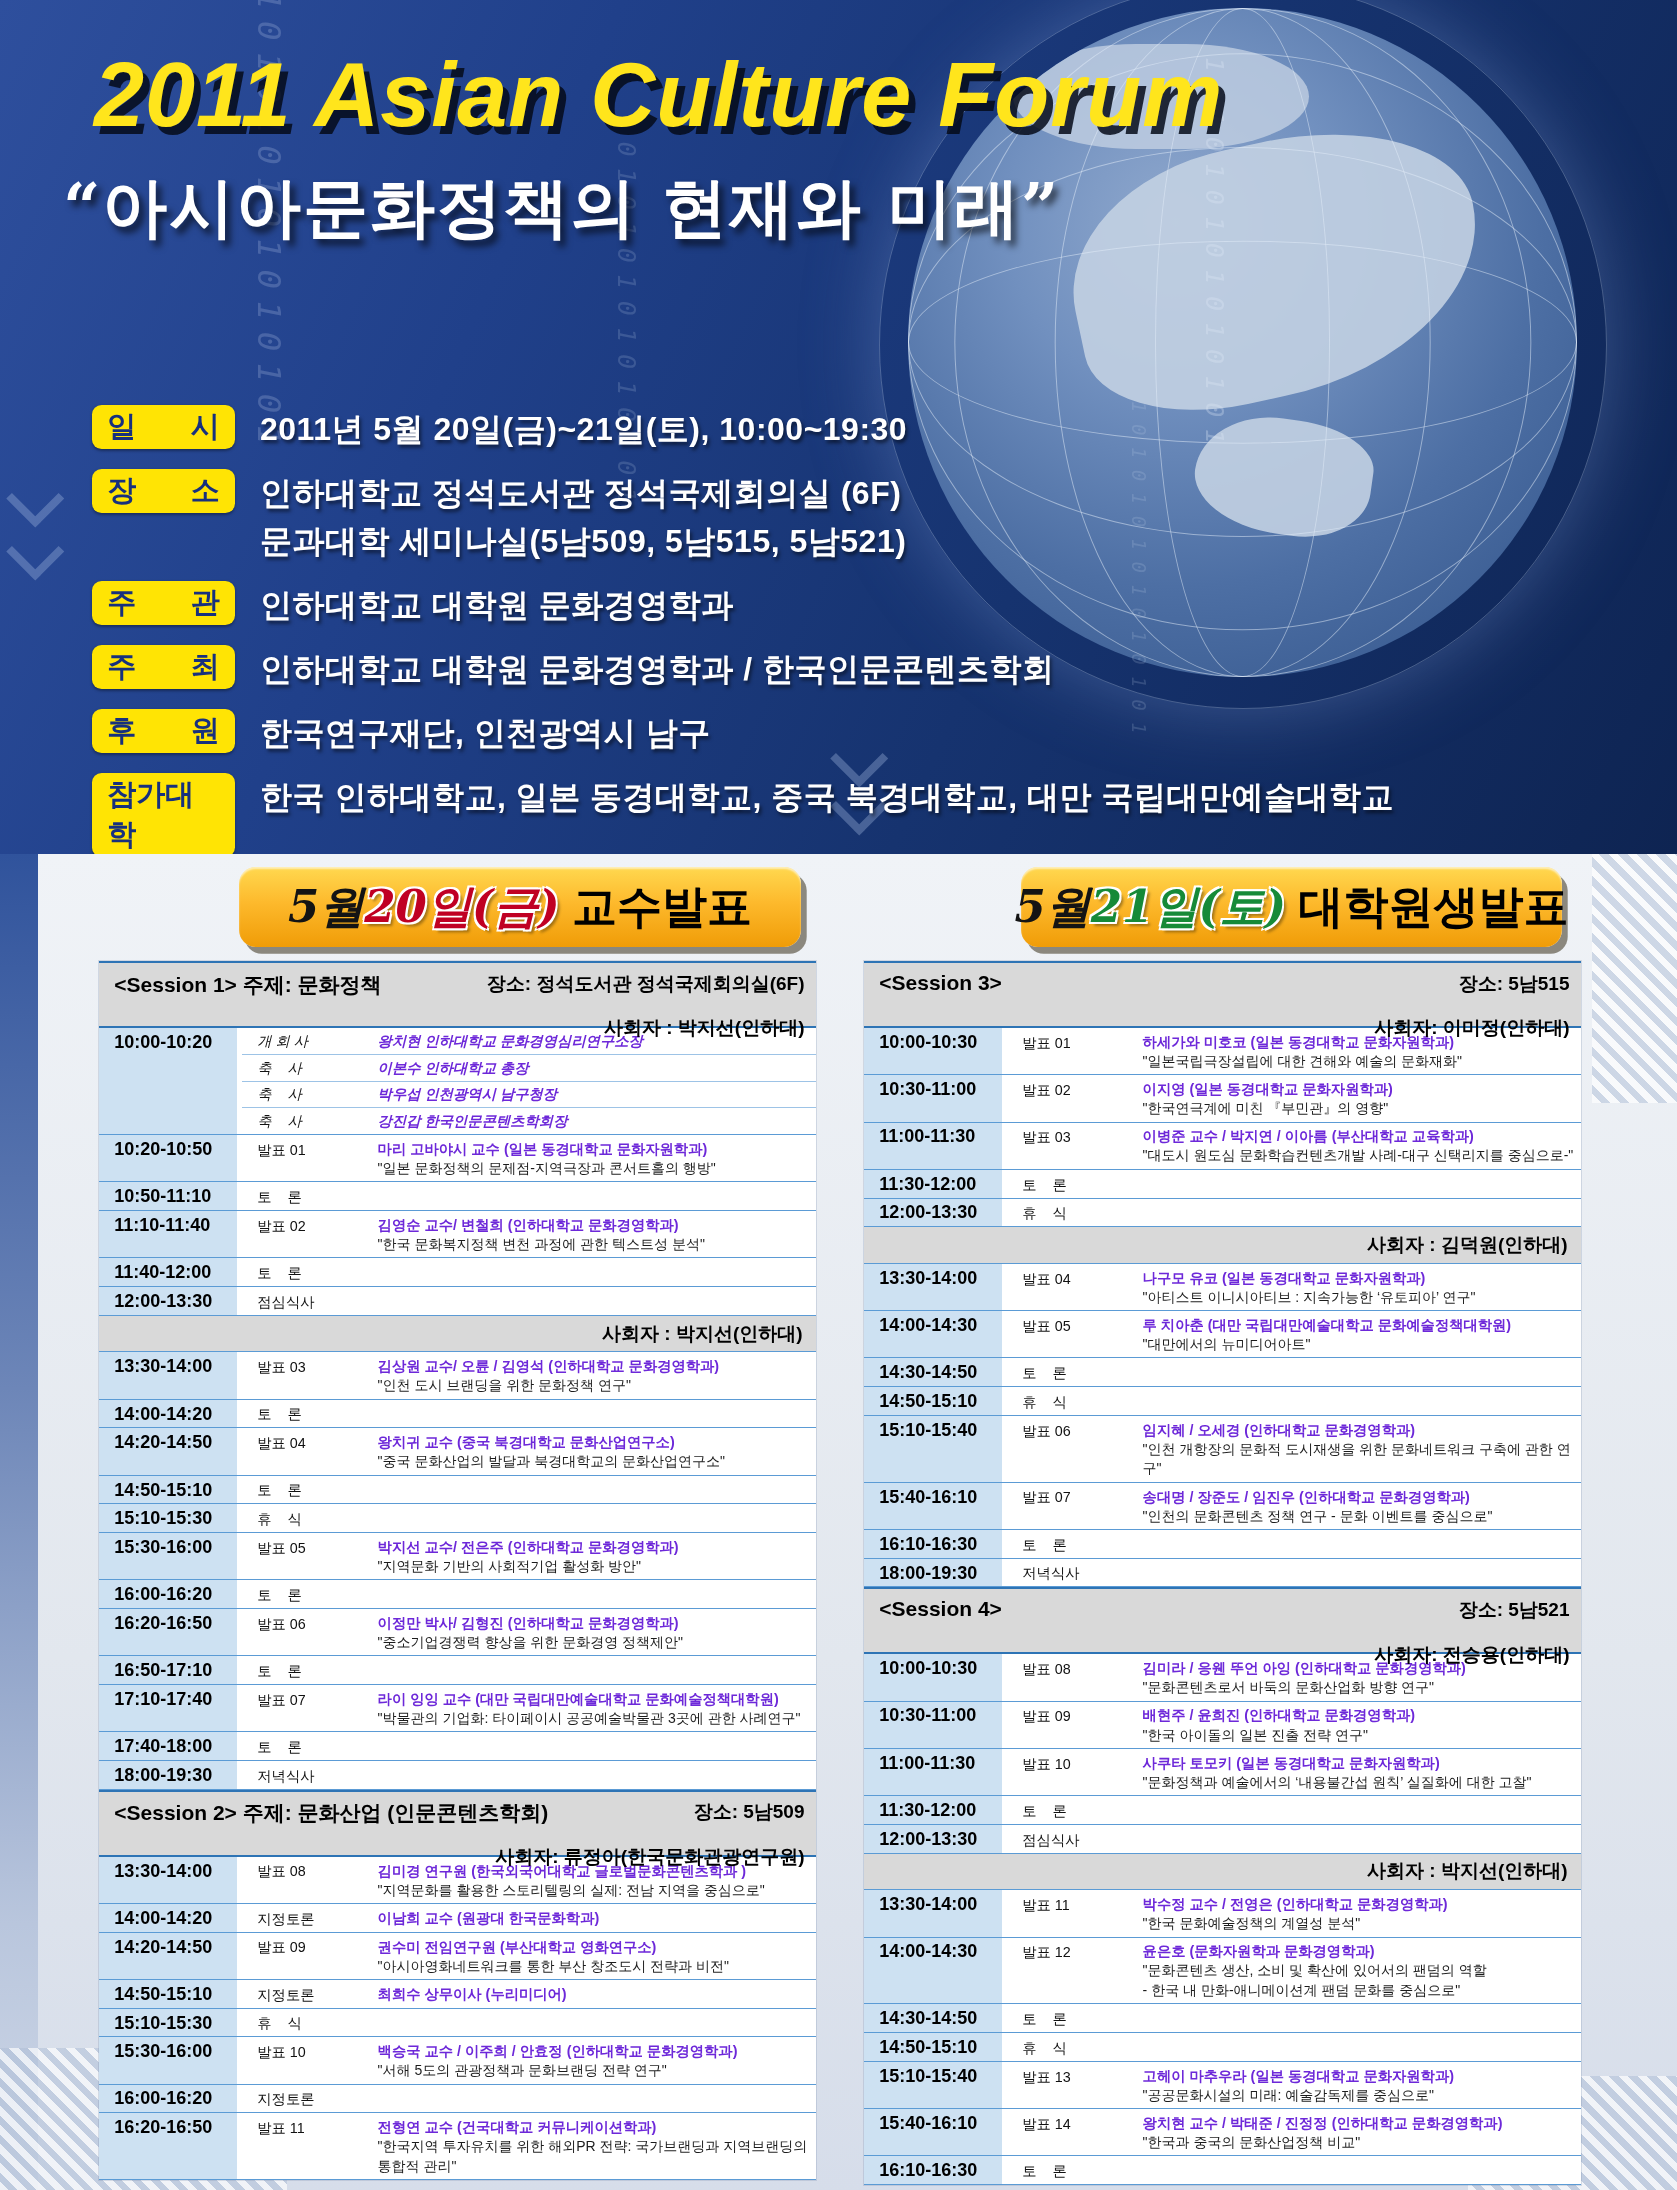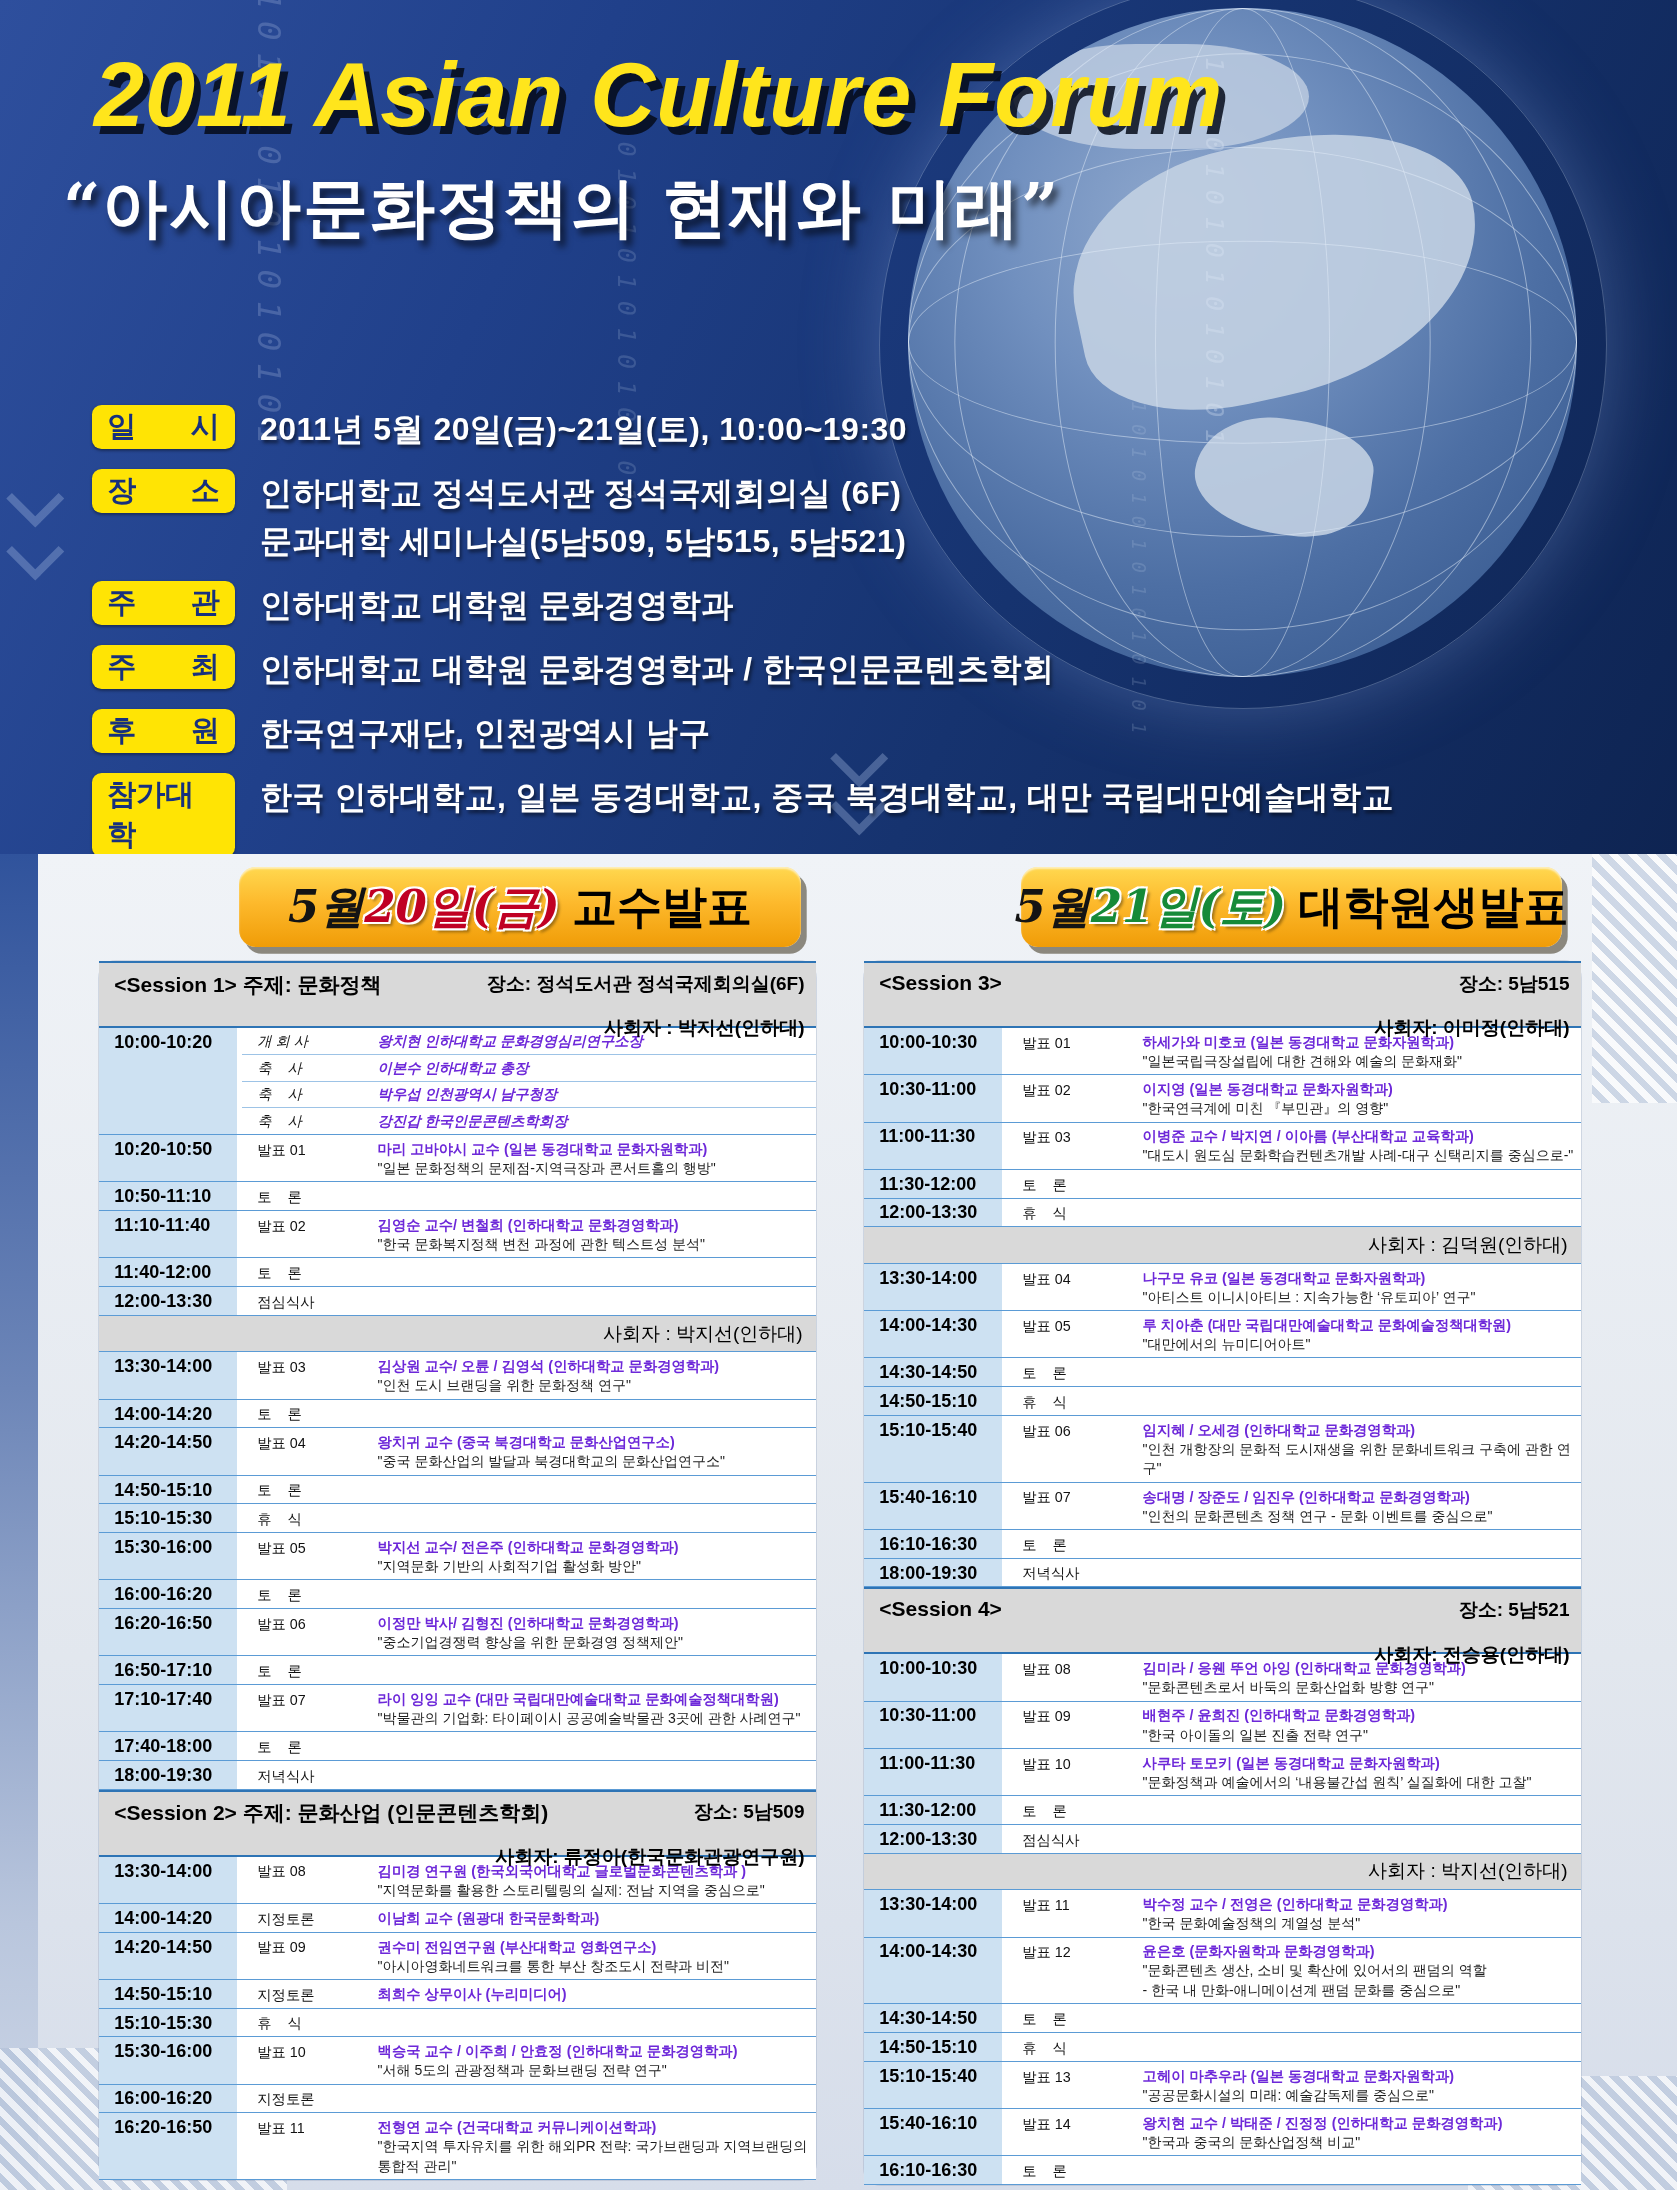--- a/index.html
+++ b/index.html
@@ -72,29 +72,29 @@
     display:flex;align-items:center;justify-content:center;
     font-size:45px;font-weight:bold;white-space:pre;
   }
   .banner-left{left:239px;width:562px;}
   .banner-right{left:1021px;width:541px;}
   .b-month,.b-day{font-family:"DejaVu Serif","Liberation Serif",serif;font-style:italic;}
   .b-month{color:#141414;}
   .b-day{text-shadow:-1.9px -1.9px 0 #fff,1.9px -1.9px 0 #fff,-1.9px 1.9px 0 #fff,1.9px 1.9px 0 #fff,3.8px 3.8px 2.9px rgba(0,0,0,.35);}
   .b-title{color:#000;}
   
-  .sched{position:absolute;top:107px;width:717px;background:#fff;box-shadow:0 0 0 1px rgba(120,140,170,.25);border-radius:17px;}
+  .sched{position:absolute;top:107px;width:717px;background:#fff;box-shadow:0 0 0 1px rgba(120,140,170,.25);}
   .sched-left{left:99px;}
   .sched-right{left:864px;}
   .sess{position:relative;background:#d9d9d9;border-top:2.9px solid #2e74b5;border-bottom:2.9px solid #2e74b5;
     min-height:67px;padding:7.6px 11.5px 5.7px 15.3px;box-sizing:border-box;}
   .sess-title{font-weight:bold;font-size:21px;color:#000;}
   .sess-right{position:absolute;right:11.5px;top:7.6px;text-align:right;display:flex;flex-direction:column;gap:18px;}
   .sess-place,.sess-chair{font-weight:bold;font-size:19px;line-height:1.4;color:#000;}
-  .chairrow{background:#d9d9d9;text-align:right;font-weight:normal;font-size:19px;color:#000;
+  .chairrow{background:#d9d9d9;text-align:right;font-weight:bold;font-size:19px;color:#000;
     padding:4.8px 13.4px 4.8px 0;border-bottom:1.9px solid #5b9bd5;}
   .trow{display:flex;align-items:stretch;background:#fff;border-bottom:1.9px solid #5b9bd5;}
   .time{flex:0 0 143px;background:#cde1f2;font-weight:bold;font-size:18px;color:#000;
     padding:3.8px 0 2.9px 15.3px;box-sizing:border-box;border-right:5.7px solid #fff;}
   .tagc{flex:0 0 126px;font-size:14.3px;color:#111;padding:5.7px 1.9px 2.9px 15.3px;box-sizing:border-box;
     white-space:pre;border-right:5.7px solid #fff;}
   .desc{flex:1;padding:3.8px 7.6px 2.9px 9.6px;box-sizing:border-box;}
   .dname{font-weight:bold;font-size:14.3px;line-height:1.4;color:#6d28d9;}
   .dquote{font-size:14px;line-height:1.4;color:#1c1c1c;}
   .subcol{flex:1;display:flex;flex-direction:column;font-style:italic;}

